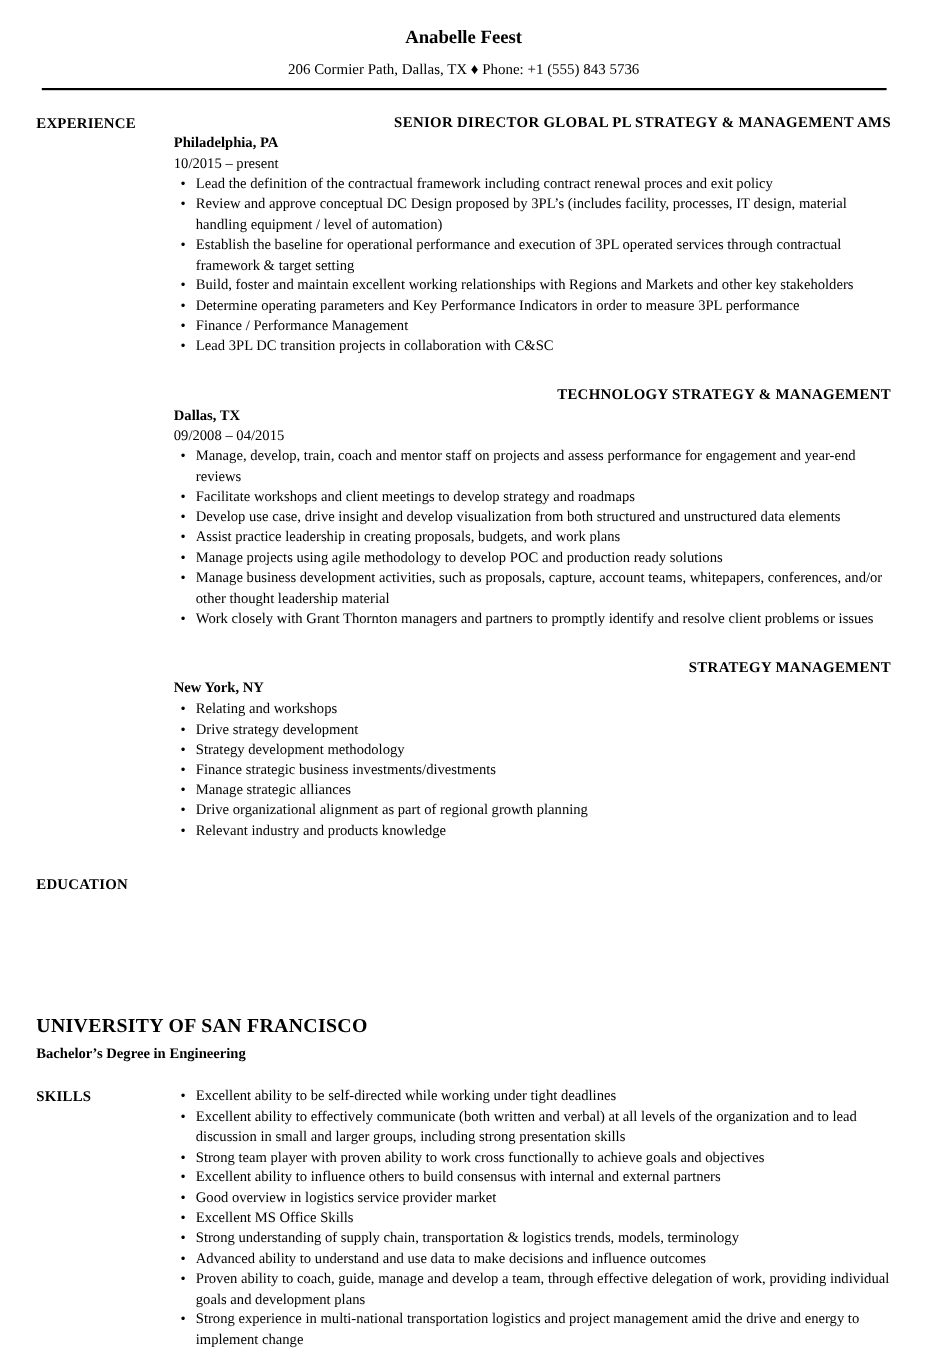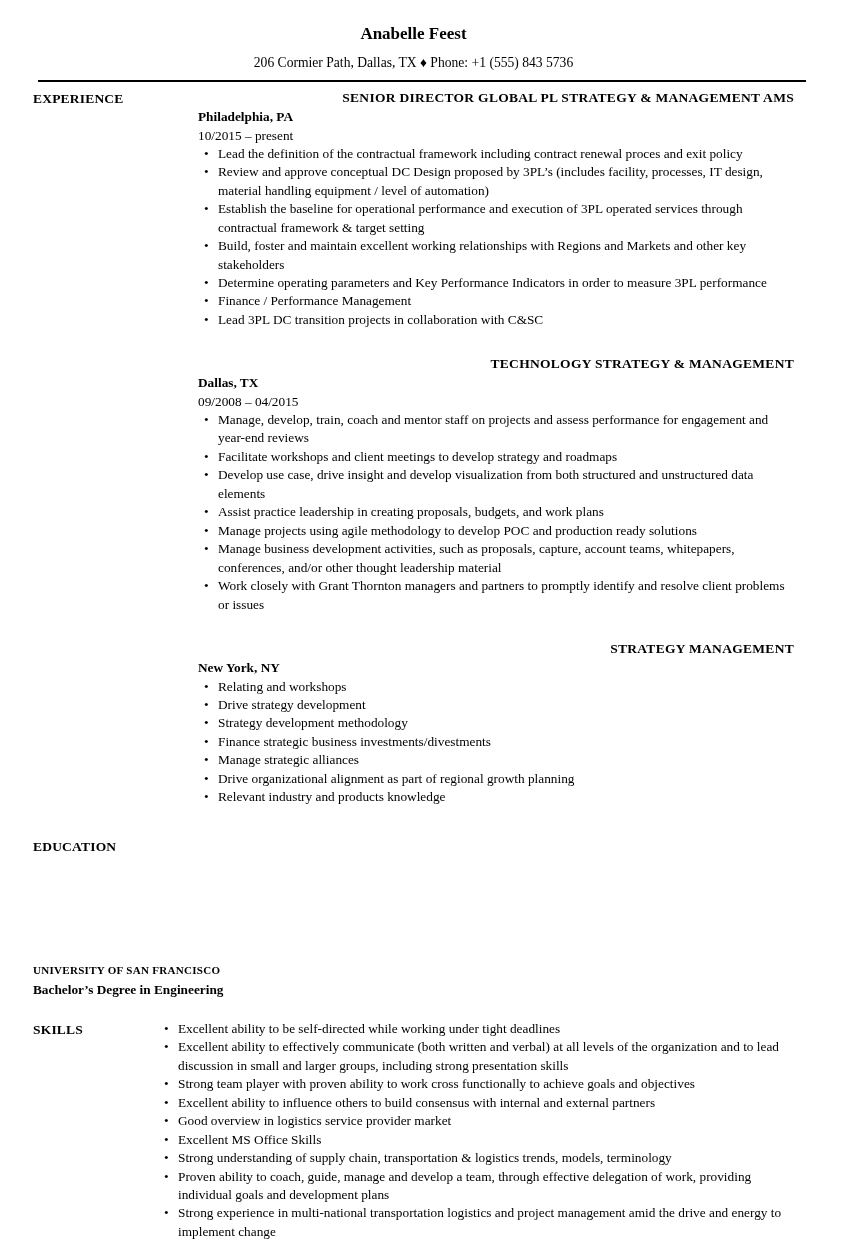--- a/index.html
+++ b/index.html
@@ -13,21 +13,21 @@
     color: #000000;
     font-family: "Liberation Serif", serif;
     font-size: 13.3px;
     line-height: 1.39;
     overflow: hidden;
   }
   .page {
     box-sizing: border-box;
     width: 860px;
     height: 986px;
-    padding: 24px 66px 0 33px;
+    padding: 24px 50px 0 33px;
   }
 
   
   .header { text-align: center; }
   .person-name {
     margin: 0;
     font-size: 17px;
     font-weight: bold;
     line-height: 1.2;
   }
@@ -41,21 +41,21 @@
     border-top: 2.5px solid #000;
     width: 768px;
     margin: 7px 0 0 5px;
   }
 
   
   .row {
     display: flex;
     align-items: flex-start;
   }
-  .row-experience { margin-top: 7px; gap: 40px; }
+  .row-experience { margin-top: 20px; }
   .row-education  { margin-top: 30px; flex-direction: column; }
   .row-skills     { margin-top: 20px; }
 
   .side-label {
     flex: 0 0 125px;
     width: 125px;
     font-size: 13.5px;
     font-weight: bold;
     letter-spacing: 0.2px;
     padding-top: 1px;
@@ -96,21 +96,21 @@
   ul.bullets li::before {
     content: "\2022";
     position: absolute;
     left: 6px;
     top: 0;
   }
 
   
   .edu-school {
     margin: 0;
-    font-size: 11px;
+    font-size: 18px;
     font-weight: bold;
     letter-spacing: 0.3px;
     line-height: 1.4;
   }
   .edu-degree {
     font-weight: bold;
     margin-top: 3px;
     line-height: 1.4;
   }
 </style>
@@ -192,19 +192,20 @@
     <div class="col-content">
       <ul class="bullets">
 
       <li>Excellent ability to be self-directed while working under tight deadlines</li>
           <li>Excellent ability to effectively communicate (both written and verbal) at all levels of the organization and to lead discussion in small and larger groups, including strong presentation skills</li>
           <li>Strong team player with proven ability to work cross functionally to achieve goals and objectives</li>
           <li>Excellent ability to influence others to build consensus with internal and external partners</li>
           <li>Good overview in logistics service provider market</li>
           <li>Excellent MS Office Skills</li>
           <li>Strong understanding of supply chain, transportation &amp; logistics trends, models, terminology</li>
+          <li>Advanced ability to understand and use data to make decisions and influence outcomes</li>
           <li>Proven ability to coach, guide, manage and develop a team, through effective delegation of work, providing individual goals and development plans</li>
           <li>Strong experience in multi-national transportation logistics and project management amid the drive and energy to implement change</li>
         </ul>
     </div>
   </section>
 
 </div>
 
 </body></html>

